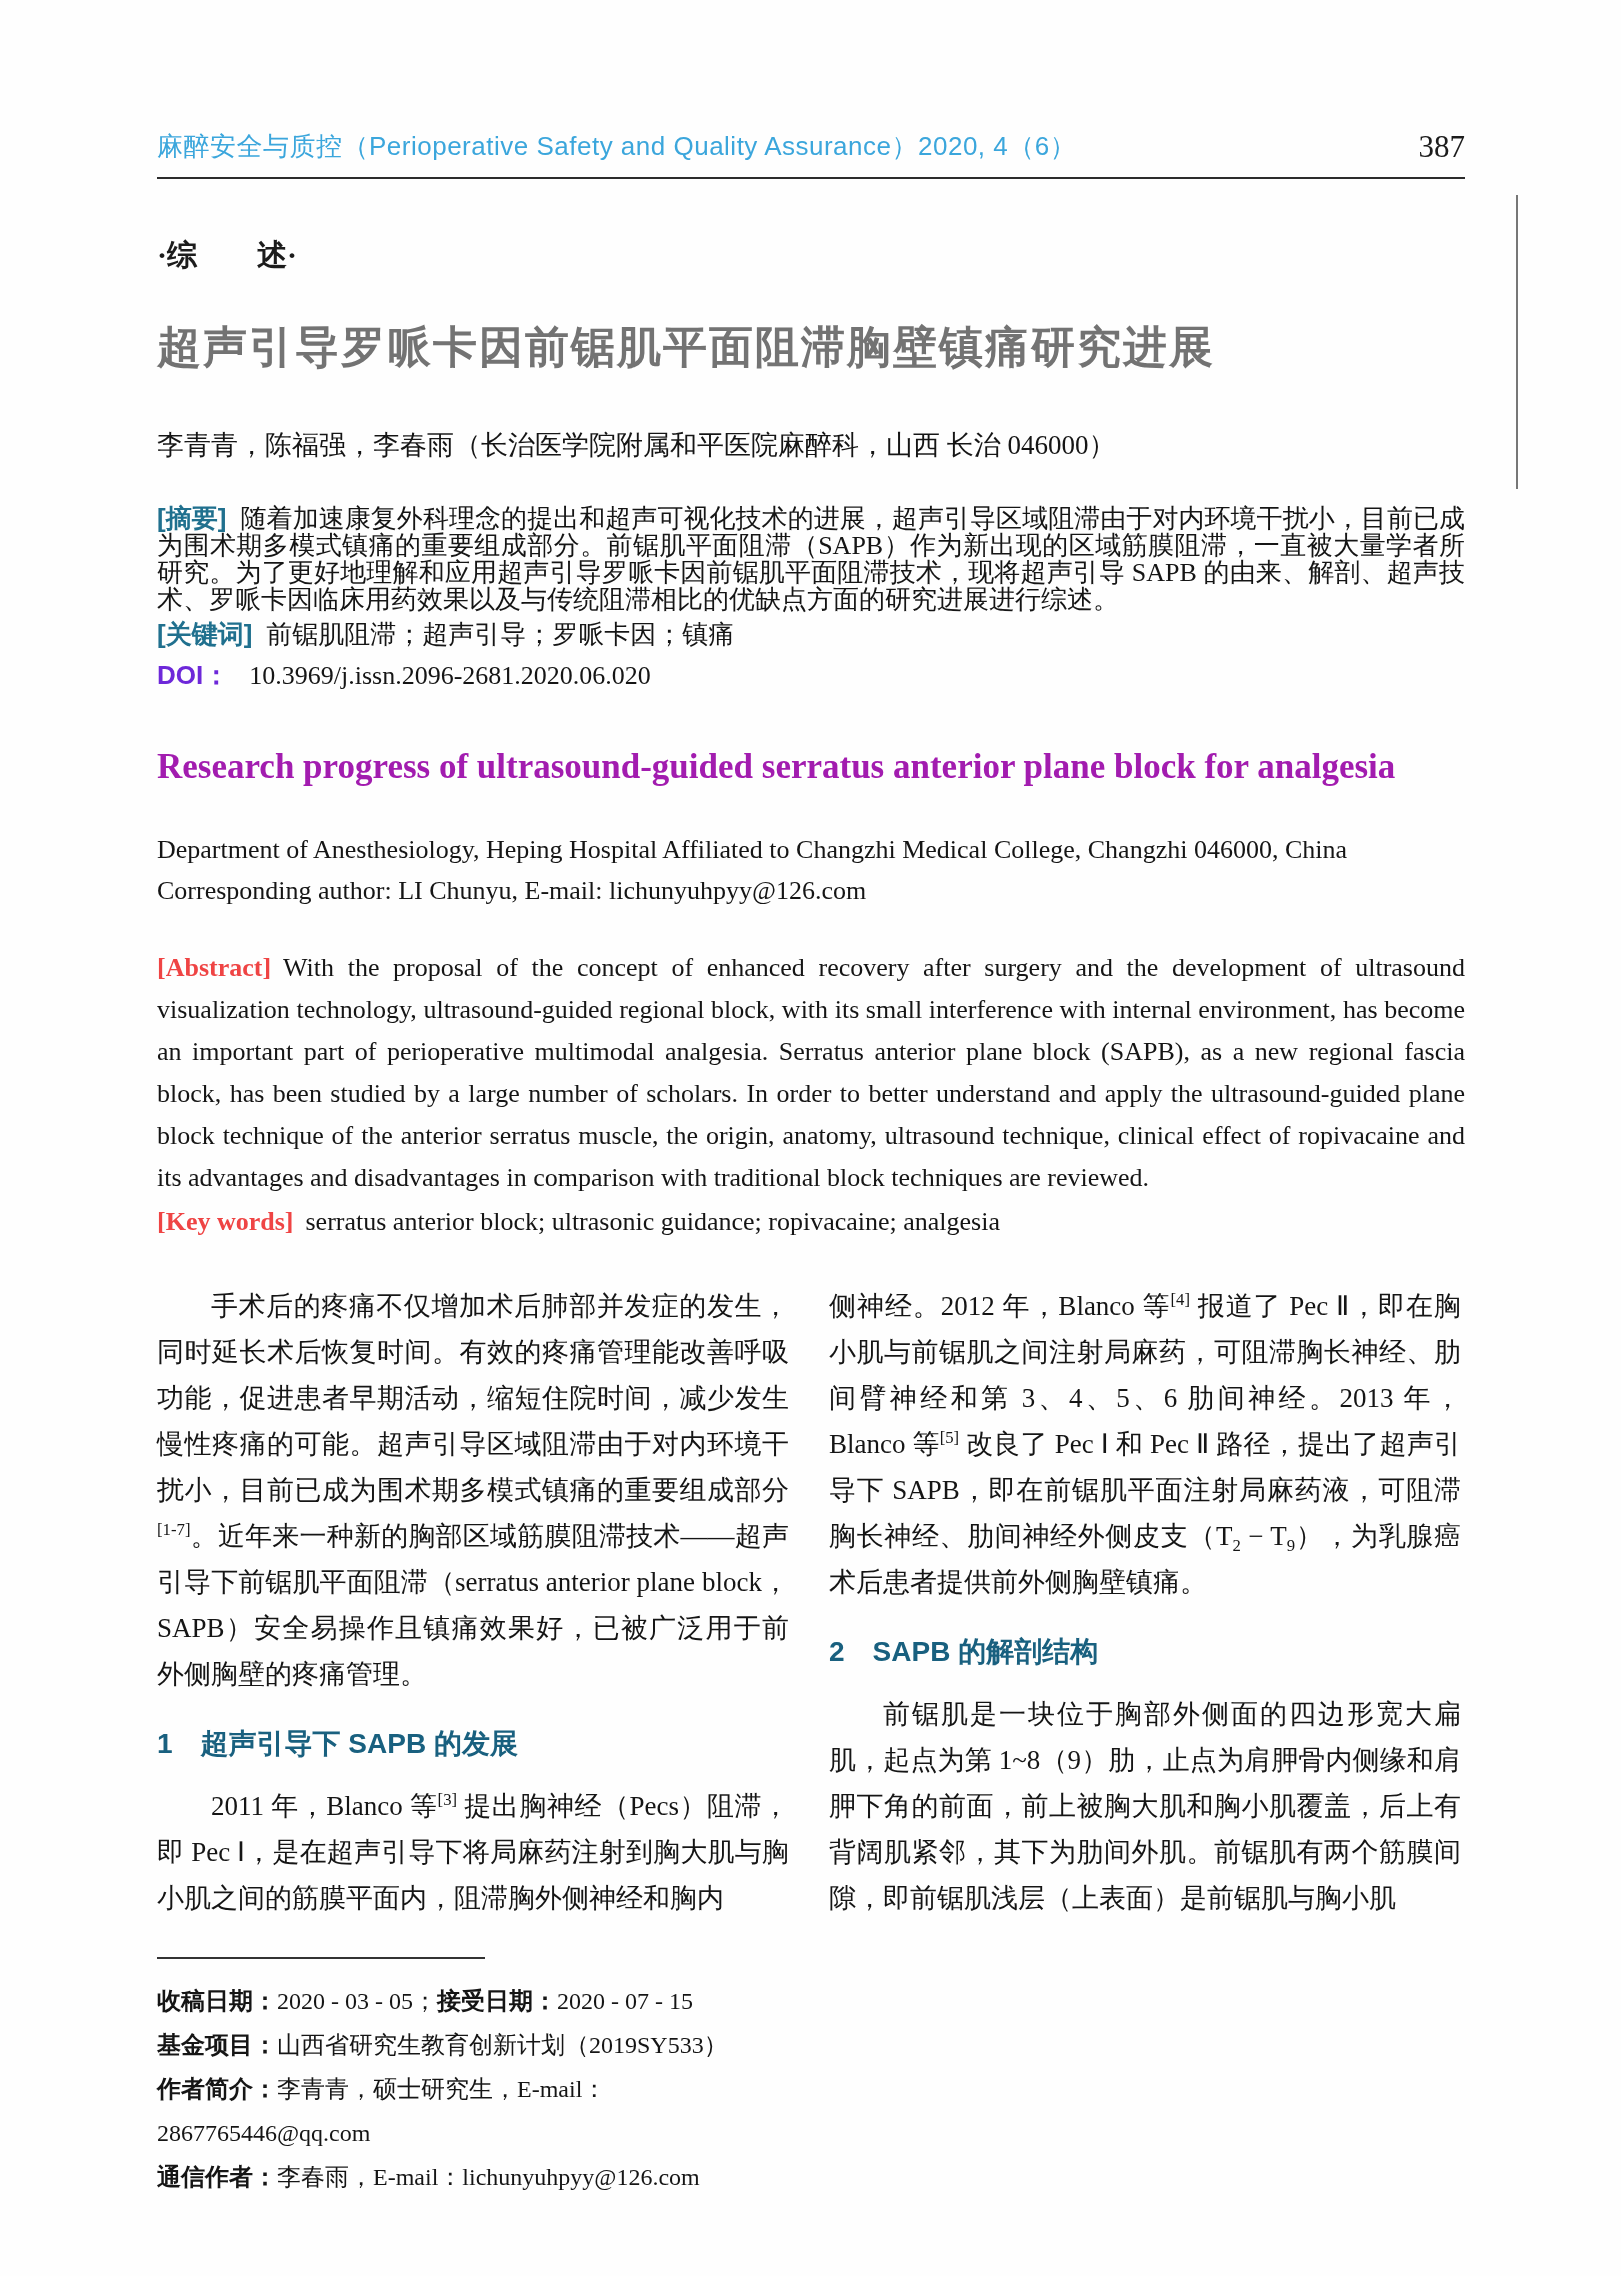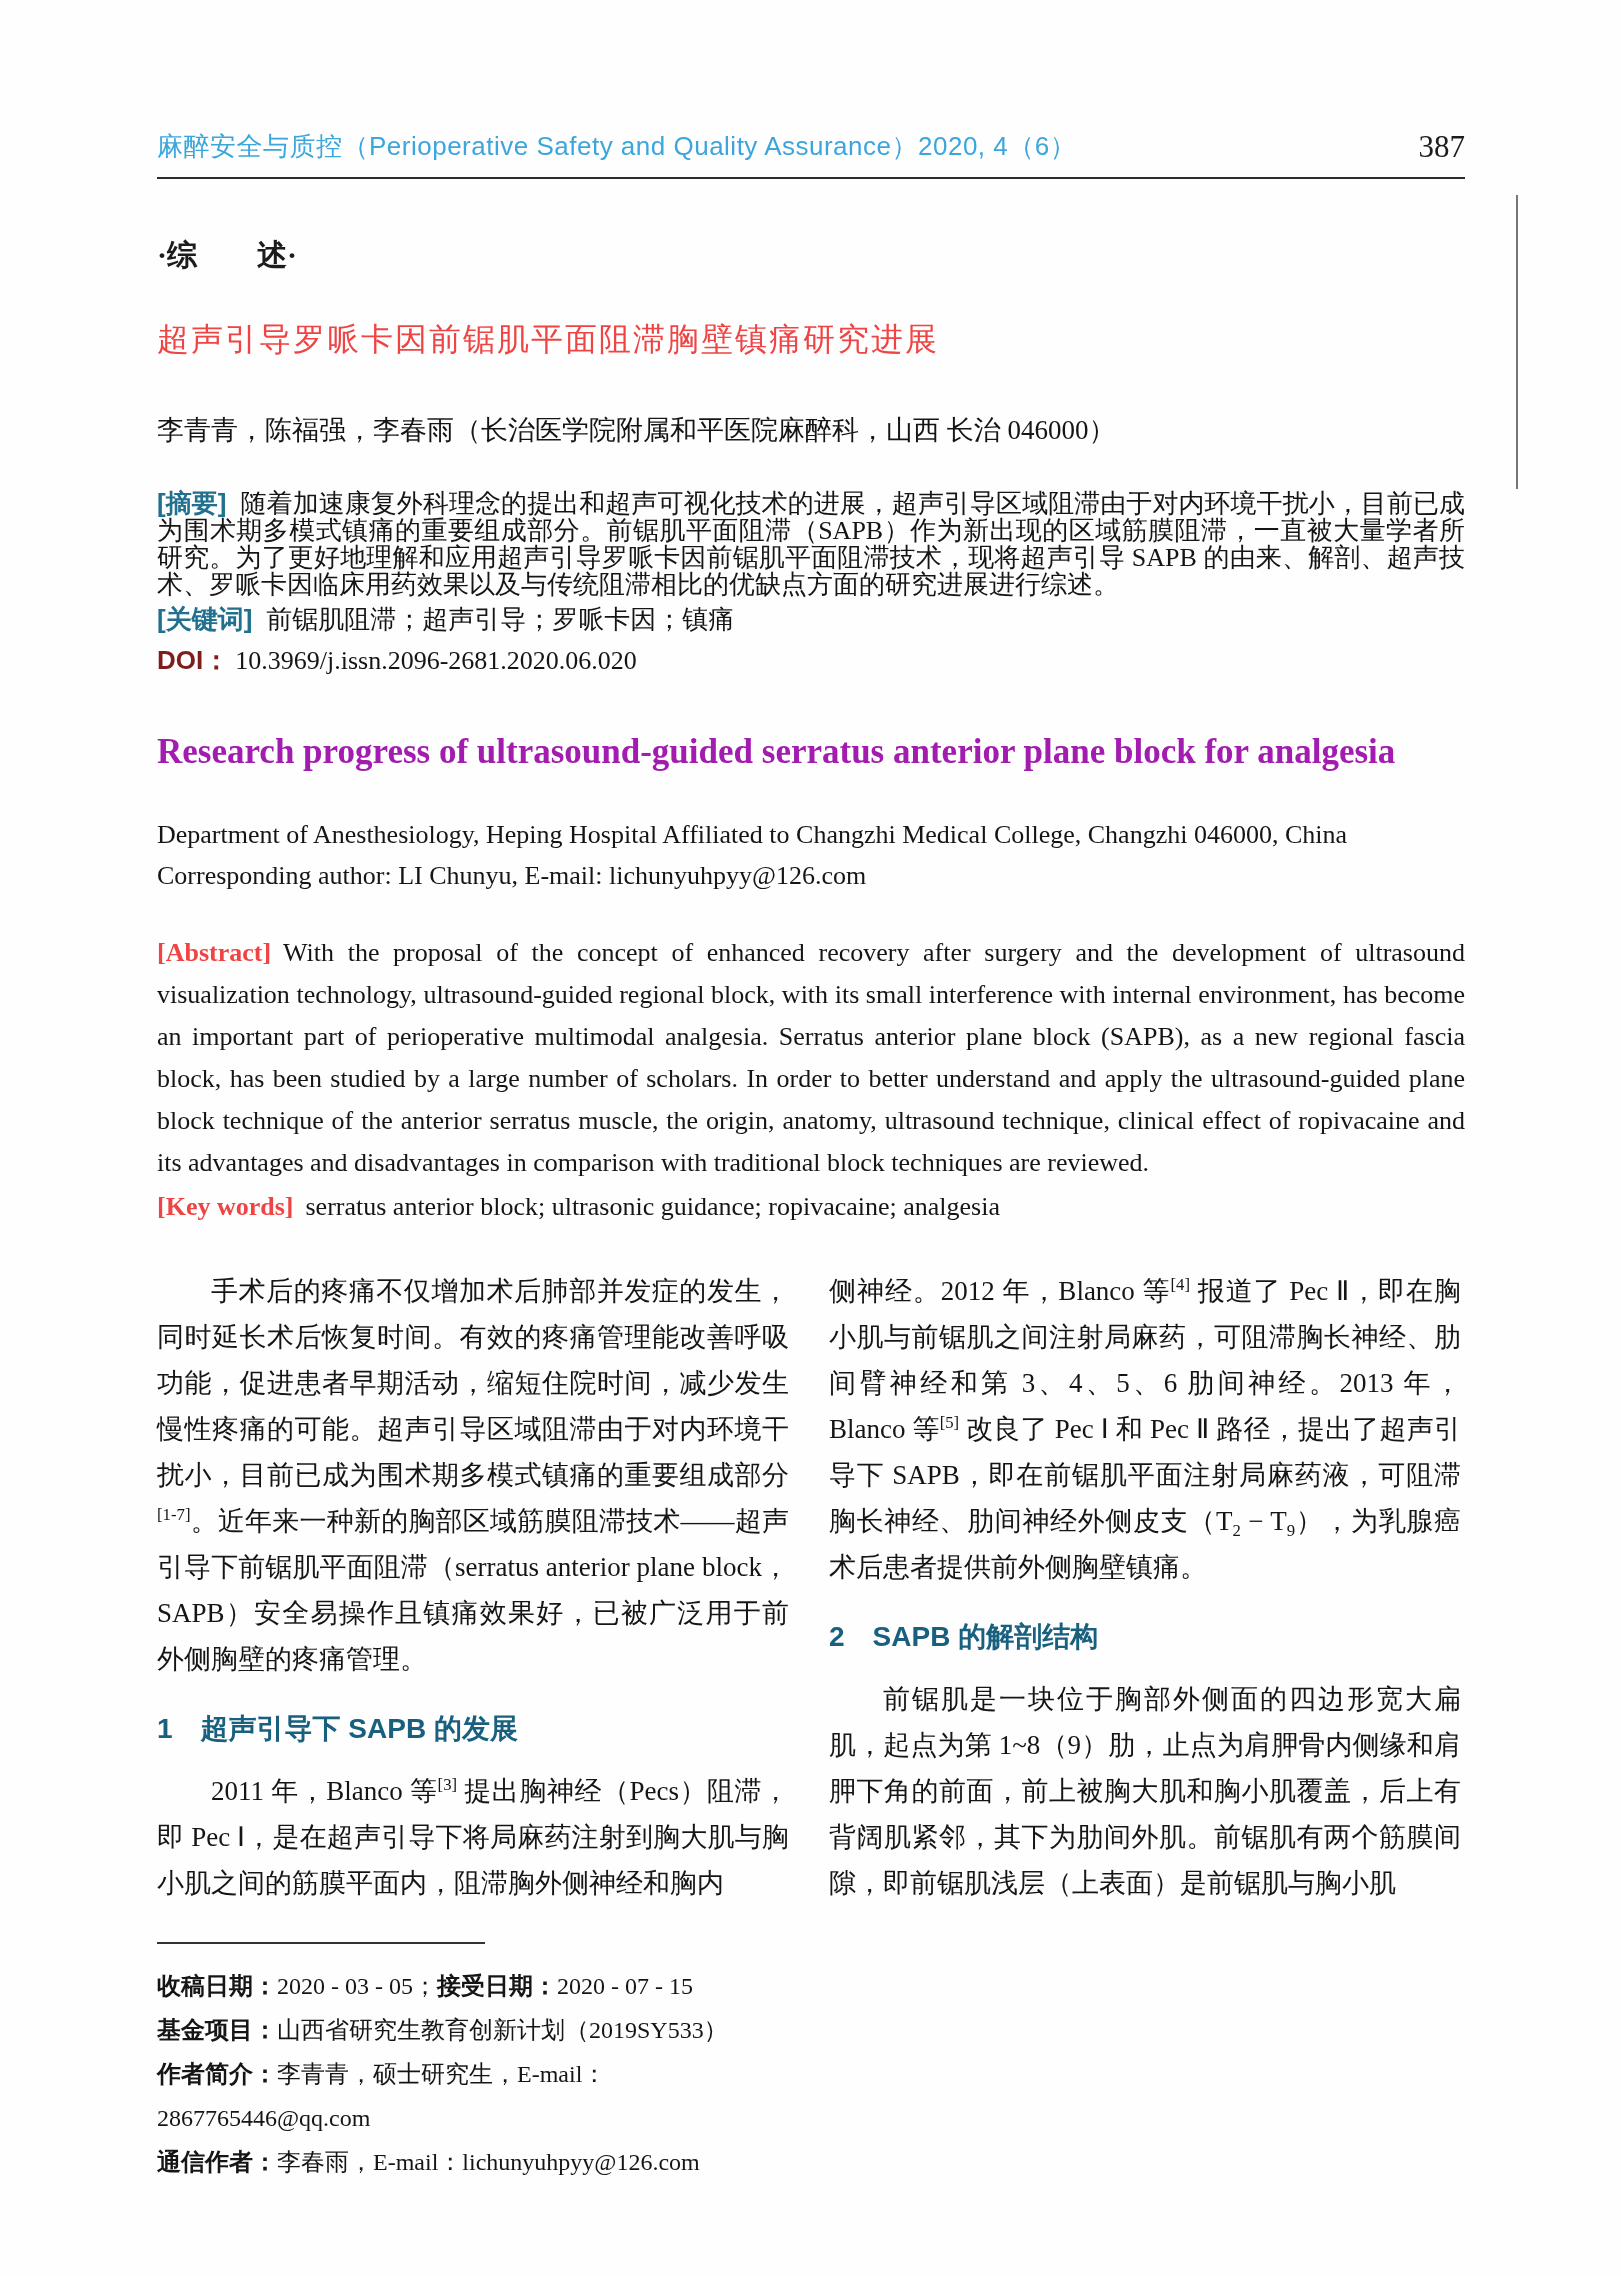--- a/index.html
+++ b/index.html
@@ -4,27 +4,27 @@
 <style>
   html,body{margin:0;padding:0;background:#e8e8e8;}
   .page{position:relative;width:1622px;height:2277px;background:#fefefe;
         font-family:"Liberation Serif",serif;color:#151515;overflow:hidden;margin:0 auto;}
   .inner{padding:0 157px;}
   .jheader{display:flex;justify-content:space-between;align-items:flex-start;padding-top:129px;}
   .jname{font-family:"Liberation Sans",sans-serif;font-size:26px;color:#3ba6dc;letter-spacing:0.5px;}
   .pagenum{font-size:31px;color:#1c1c1c;}
   .rule{border:none;border-top:2px solid #2c2c2c;margin:12px 0 0 0;}
   .article-type{margin-top:56px;font-size:30px;font-weight:bold;color:#1c1c1c;}
-  .title-zh{margin-top:42px;font-size:32px;font-weight:normal;color:#ef4444;letter-spacing:2px;}
+  .title-zh{margin-top:42px;font-size:44px;font-weight:bold;color:#737373;letter-spacing:2px;}
   .authors-zh{margin-top:50px;font-size:27px;}
   .abs-zh{margin-top:42px;font-size:26px;line-height:27px;text-align:justify;}
   .kw-line{font-size:26px;line-height:39px;margin-top:2px;}
   .doi-line{font-size:26px;line-height:39px;margin-top:2px;}
   .cn-label{font-family:"Liberation Sans",sans-serif;font-weight:bold;color:#20708e;margin-right:14px;}
-  .doi-label{font-family:"Liberation Sans",sans-serif;font-weight:bold;color:#7f1d1d;margin-right:6px;}
+  .doi-label{font-family:"Liberation Sans",sans-serif;font-weight:bold;color:#6d28d9;margin-right:20px;}
   .title-en{margin-top:52px;font-size:35px;font-weight:bold;color:#a21caf;}
   .meta-en{margin-top:42px;font-size:26px;line-height:41px;}
   .abs-en{margin-top:36px;font-size:26px;line-height:42px;text-align:justify;}
   .kw-en{font-size:26px;line-height:42px;margin-top:2px;}
   .en-label{font-weight:bold;color:#ef4444;margin-right:12px;}
   .columns{margin-top:40px;display:flex;gap:40px;}
   .col{width:632px;font-size:27px;line-height:46px;text-align:justify;}
   .para{text-indent:2em;}
   .para.noindent{text-indent:0;}
   .col-heading{font-family:"Liberation Sans",sans-serif;font-weight:bold;color:#19607f;

